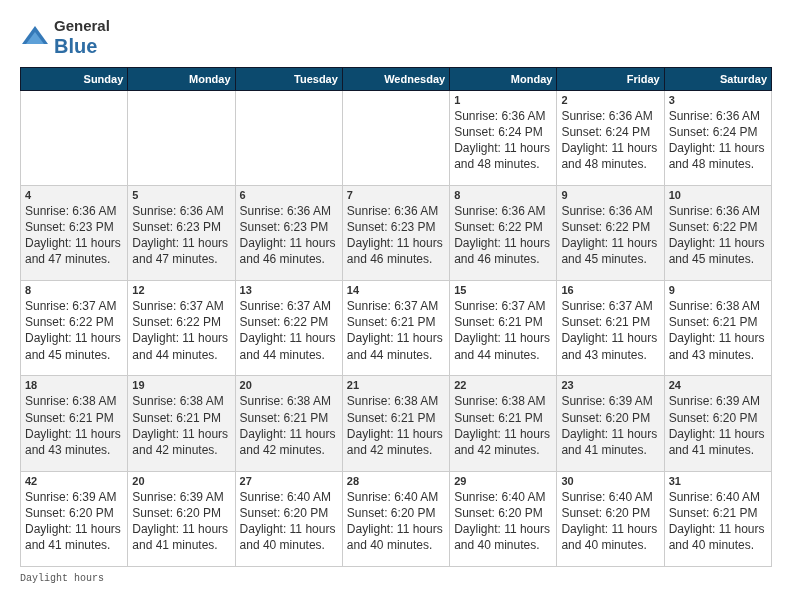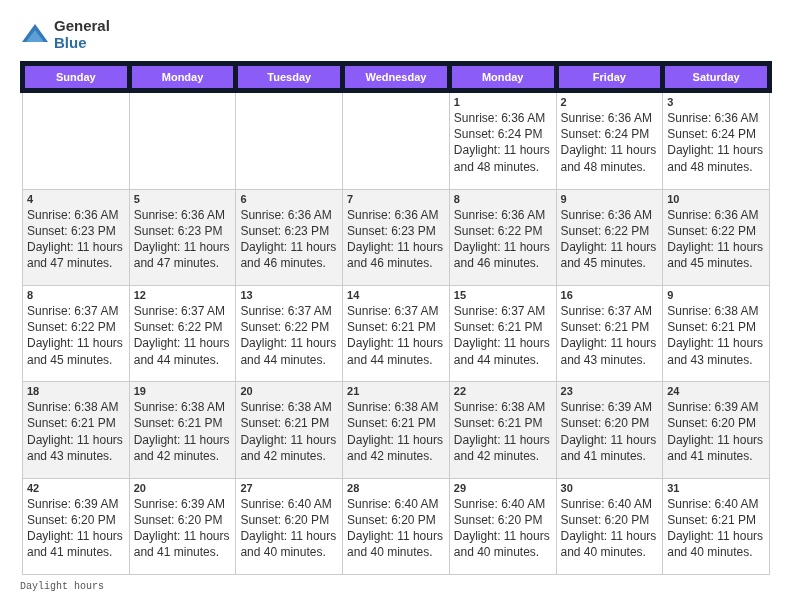--- a/index.html
+++ b/index.html
@@ -6,21 +6,21 @@
     body {
       font-family: Arial, sans-serif;
       background: #fff;
       width: 792px;
       height: 612px;
       overflow: hidden;
     }
     .page {
       width: 792px;
       height: 612px;
-      padding: 18px 20px 20px 20px;
+      padding: 18px 20px 28px 20px;
       display: flex;
       flex-direction: column;
     }
     .header {
       display: flex;
       justify-content: space-between;
       align-items: flex-start;
       margin-bottom: 10px;
     }
     .logo {
@@ -32,21 +32,21 @@
       display: flex;
       flex-direction: column;
       line-height: 1.1;
     }
     .logo-general {
       font-size: 15px;
       font-weight: bold;
       color: #333;
     }
     .logo-blue {
-      font-size: 15px;
+      font-size: 20px;
       font-weight: bold;
       color: #2e6da4;
     }
     .logo-icon {
       width: 30px;
       height: 30px;
     }
     .title-block {
       text-align: right;
     }
@@ -61,27 +61,27 @@
       color: #444;
     }
     .calendar {
       flex: 1;
       border: 1px solid #ccc;
       border-collapse: collapse;
       width: 100%;
       table-layout: fixed;
     }
     .calendar th {
-      background-color: #8b5cf6;
+      background-color: #0c4a6e;
       color: #fff;
       font-size: 11px;
       font-weight: bold;
       padding: 5px 4px;
-      text-align: center;
-      border: 5px solid #0f172a;
+      text-align: right;
+      border: 1px solid #0f172a;
     }
     .calendar td {
       border: 1px solid #ccc;
       vertical-align: top;
       padding: 3px 4px;
       font-size: 9.5px;
       color: #333;
       background: #fff;
       height: 82px;
     }

